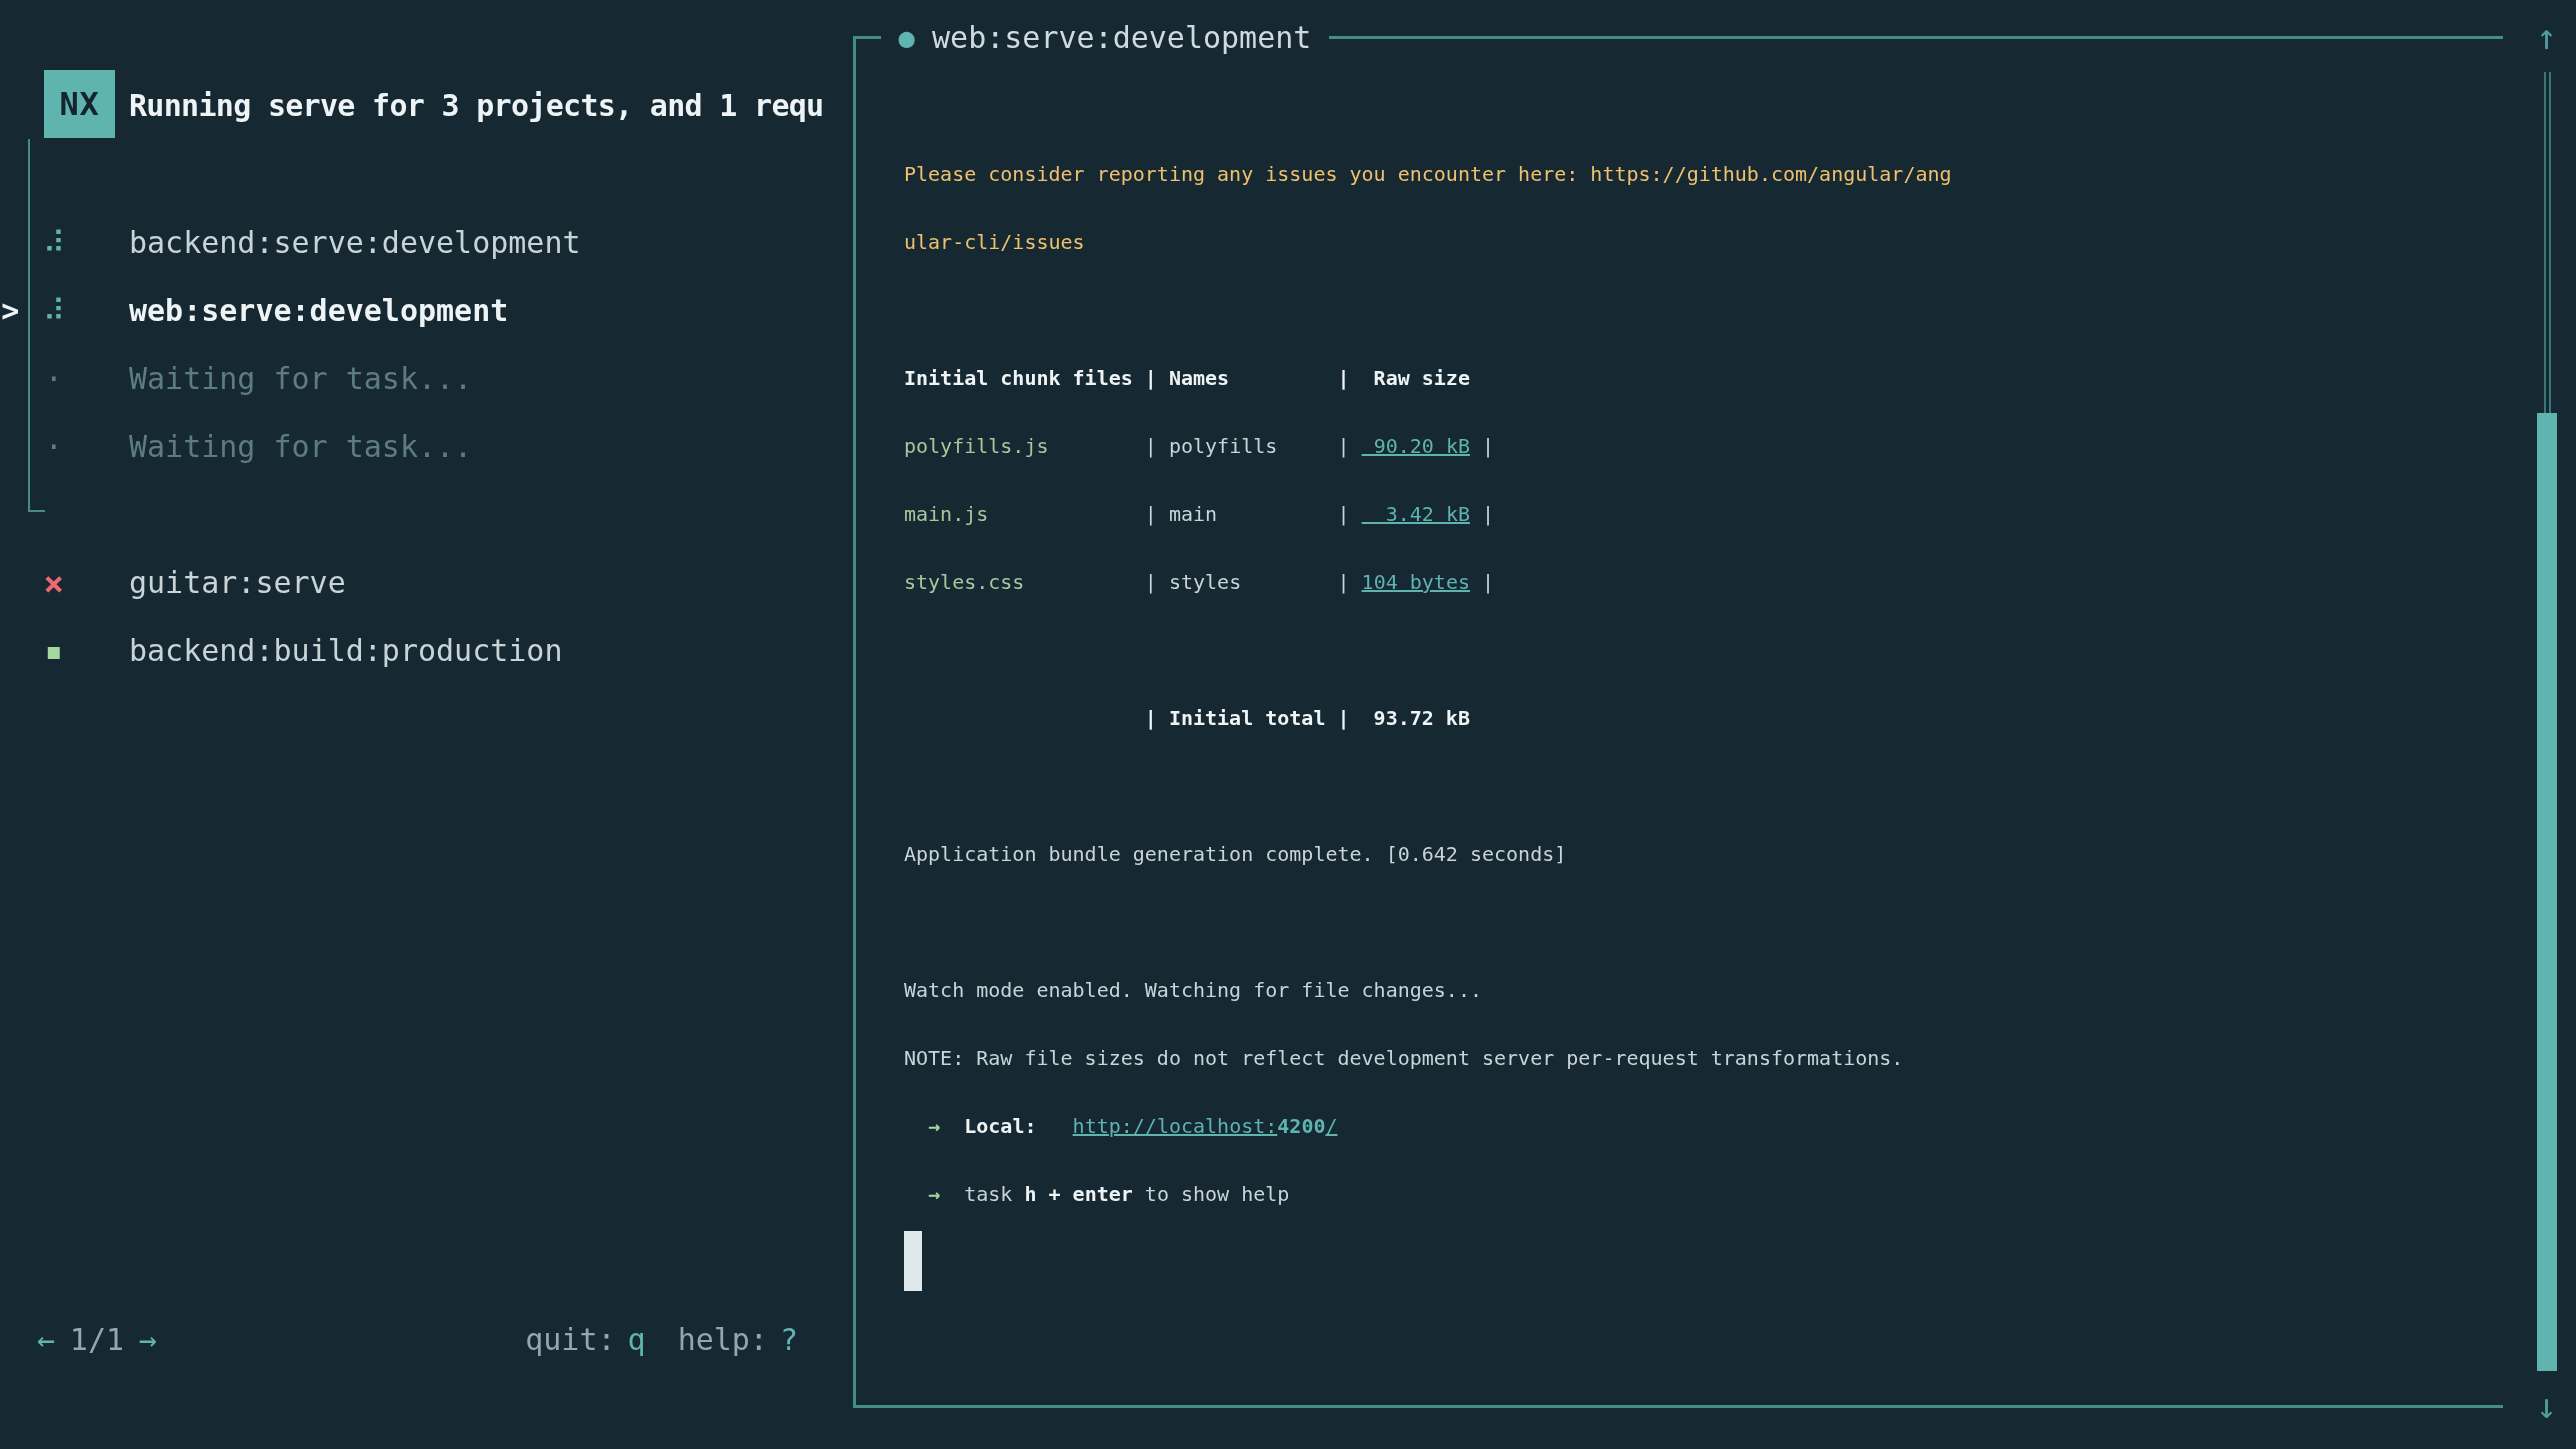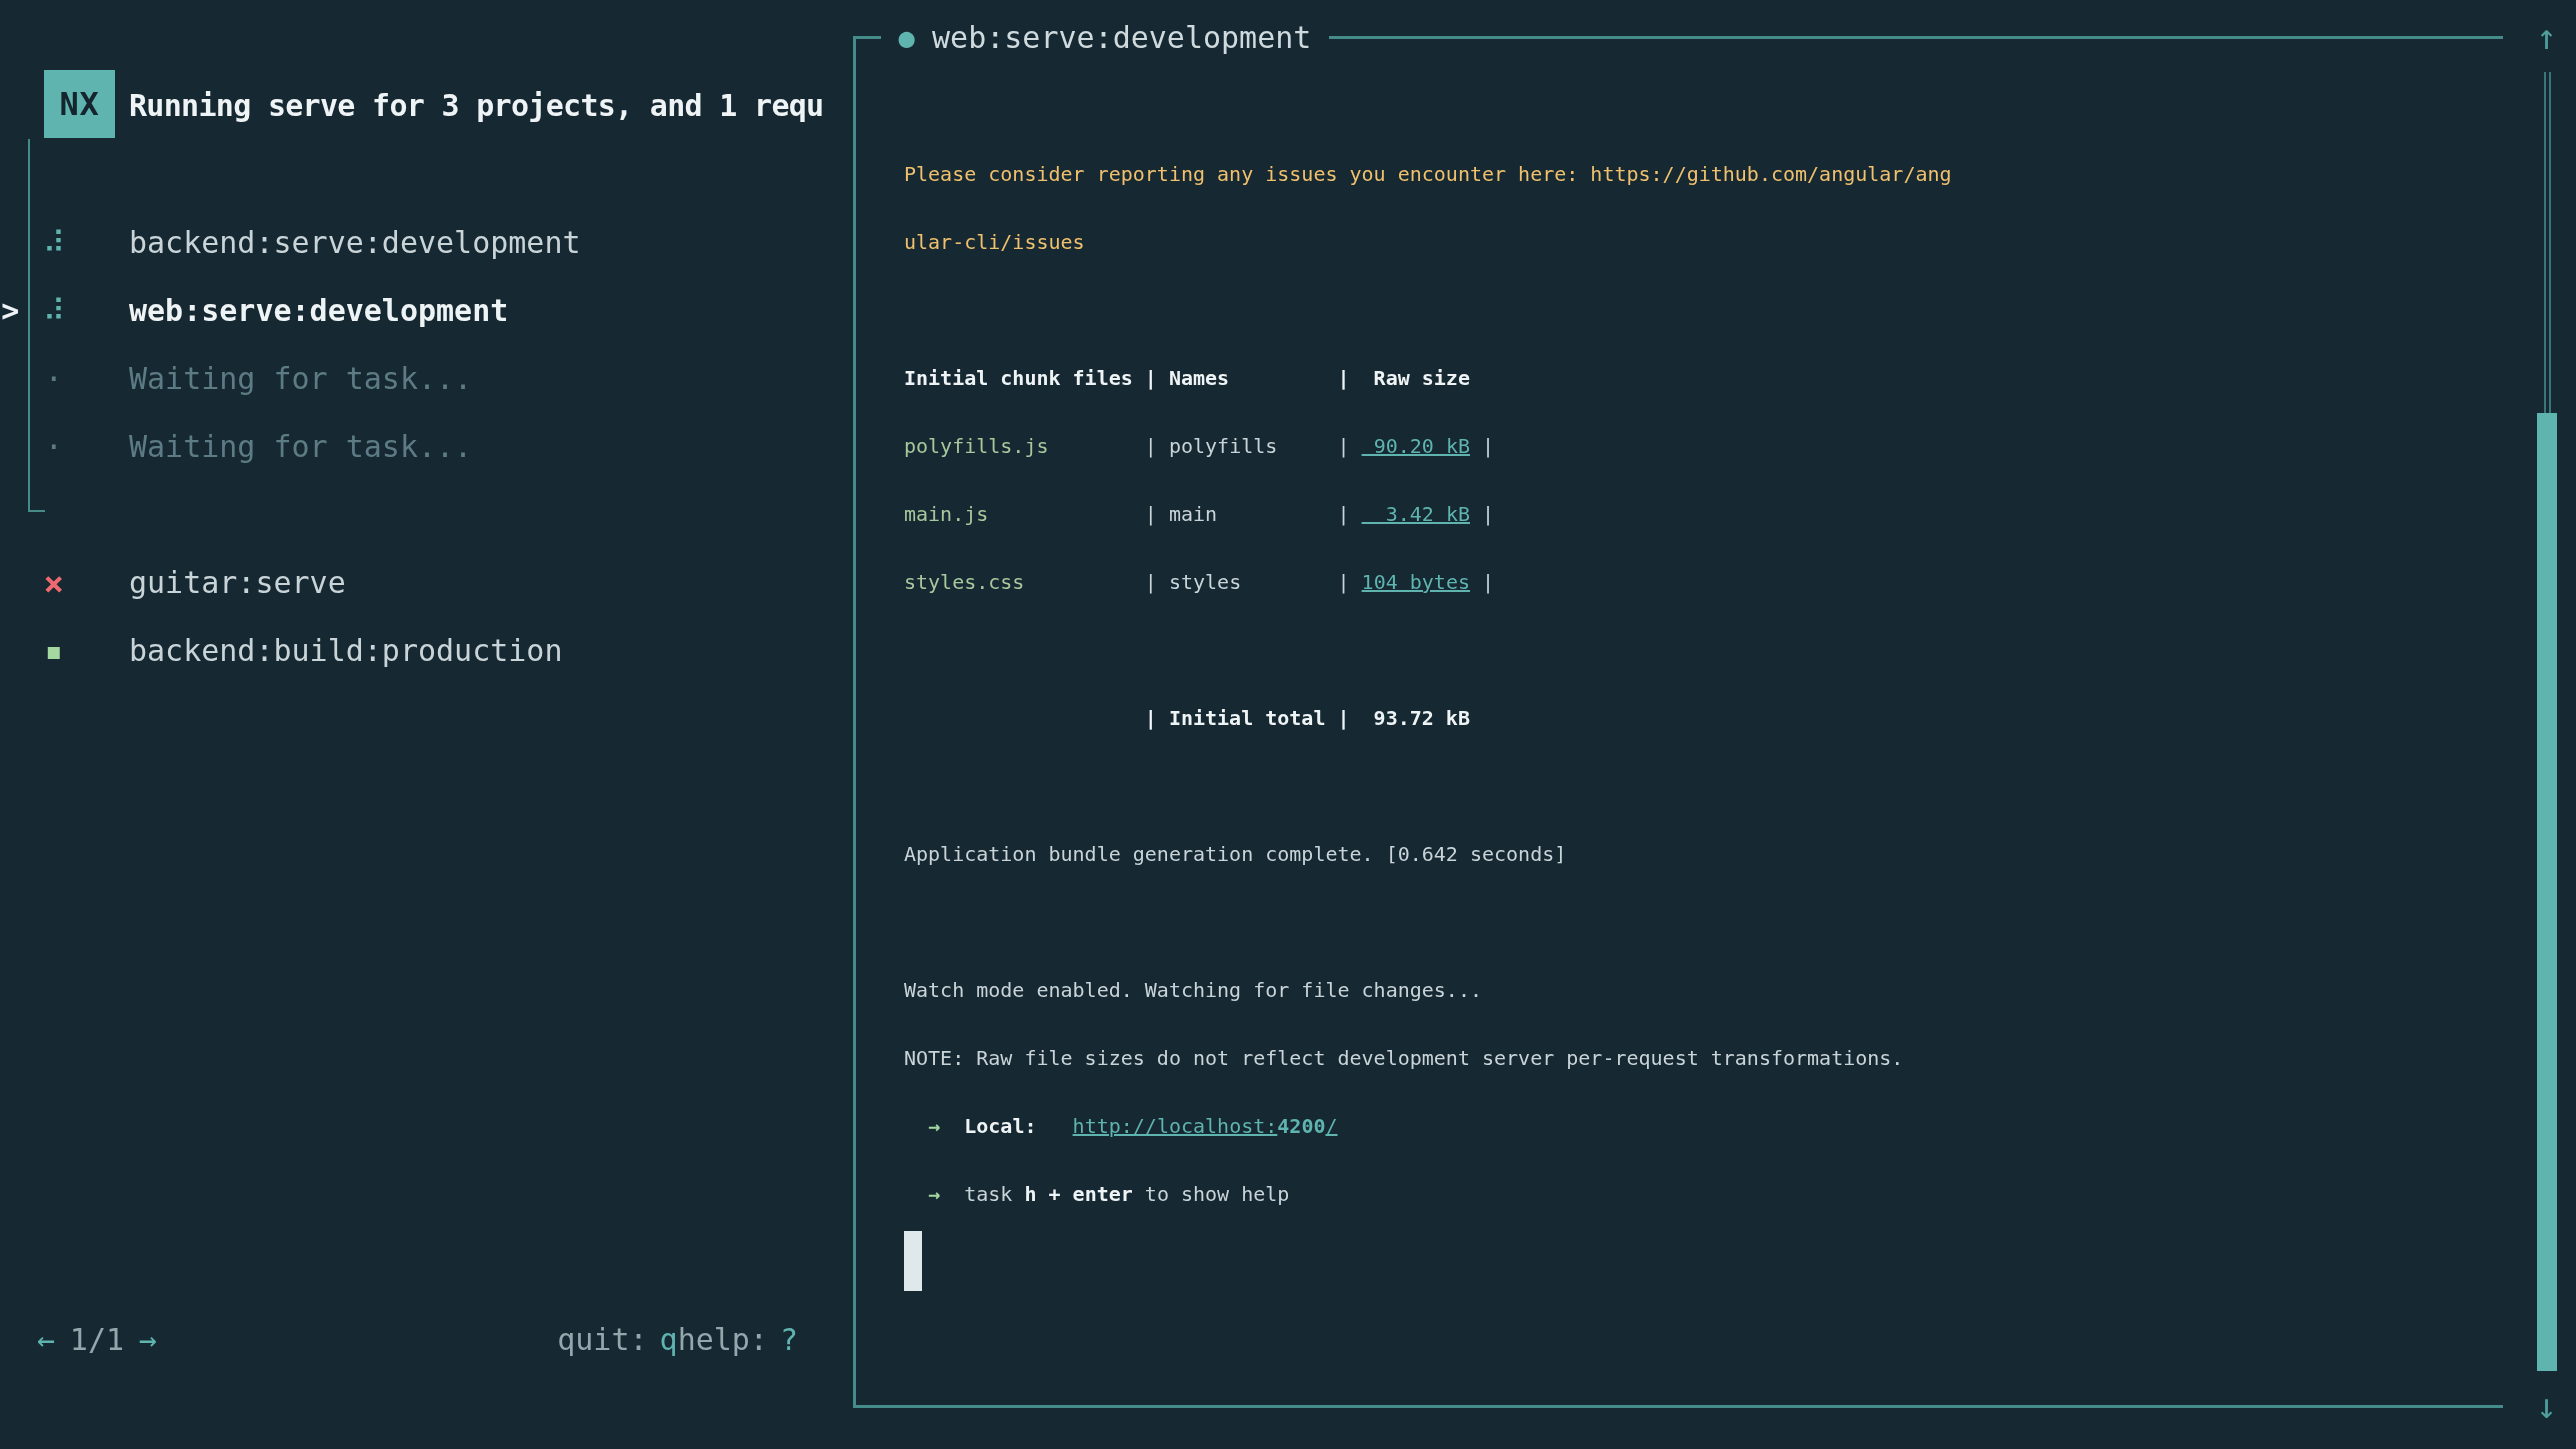--- a/index.html
+++ b/index.html
@@ -36,21 +36,21 @@
   .s-label.dim{color:var(--dim);}
 
   .footer{position:absolute;left:37px;top:1305px;width:761px;height:68px;
     display:flex;justify-content:space-between;align-items:center;
     font-size:30px;color:#93a7ad;}
   .pager{display:flex;gap:14.8px;align-items:center;}
   .hints{display:flex;align-items:flex-start;}
   .key{color:var(--teal);}
   .hlabel{color:#93a7ad;}
   .hints .key{margin-left:12px;}
-  .hints .hlabel + .key + .hlabel{}
+  .hints .hlabel + .key + .hlabel{margin-left:32px;}
 
   
   .panel-title-bar{position:absolute;left:853px;top:3.4px;width:1650px;height:68px;
     display:flex;align-items:center;gap:17.4px;}
   .tline{height:2.7px;background:var(--border);}
   .tline-start{width:28px;}
   .tline-fill{flex:1;}
   .bullet{color:var(--teal);font-size:27px;}
   .ptitle{color:#cfdade;font-size:30px;white-space:pre;}
   .panel-border-left{position:absolute;left:853px;top:36px;width:2.7px;height:1372px;

